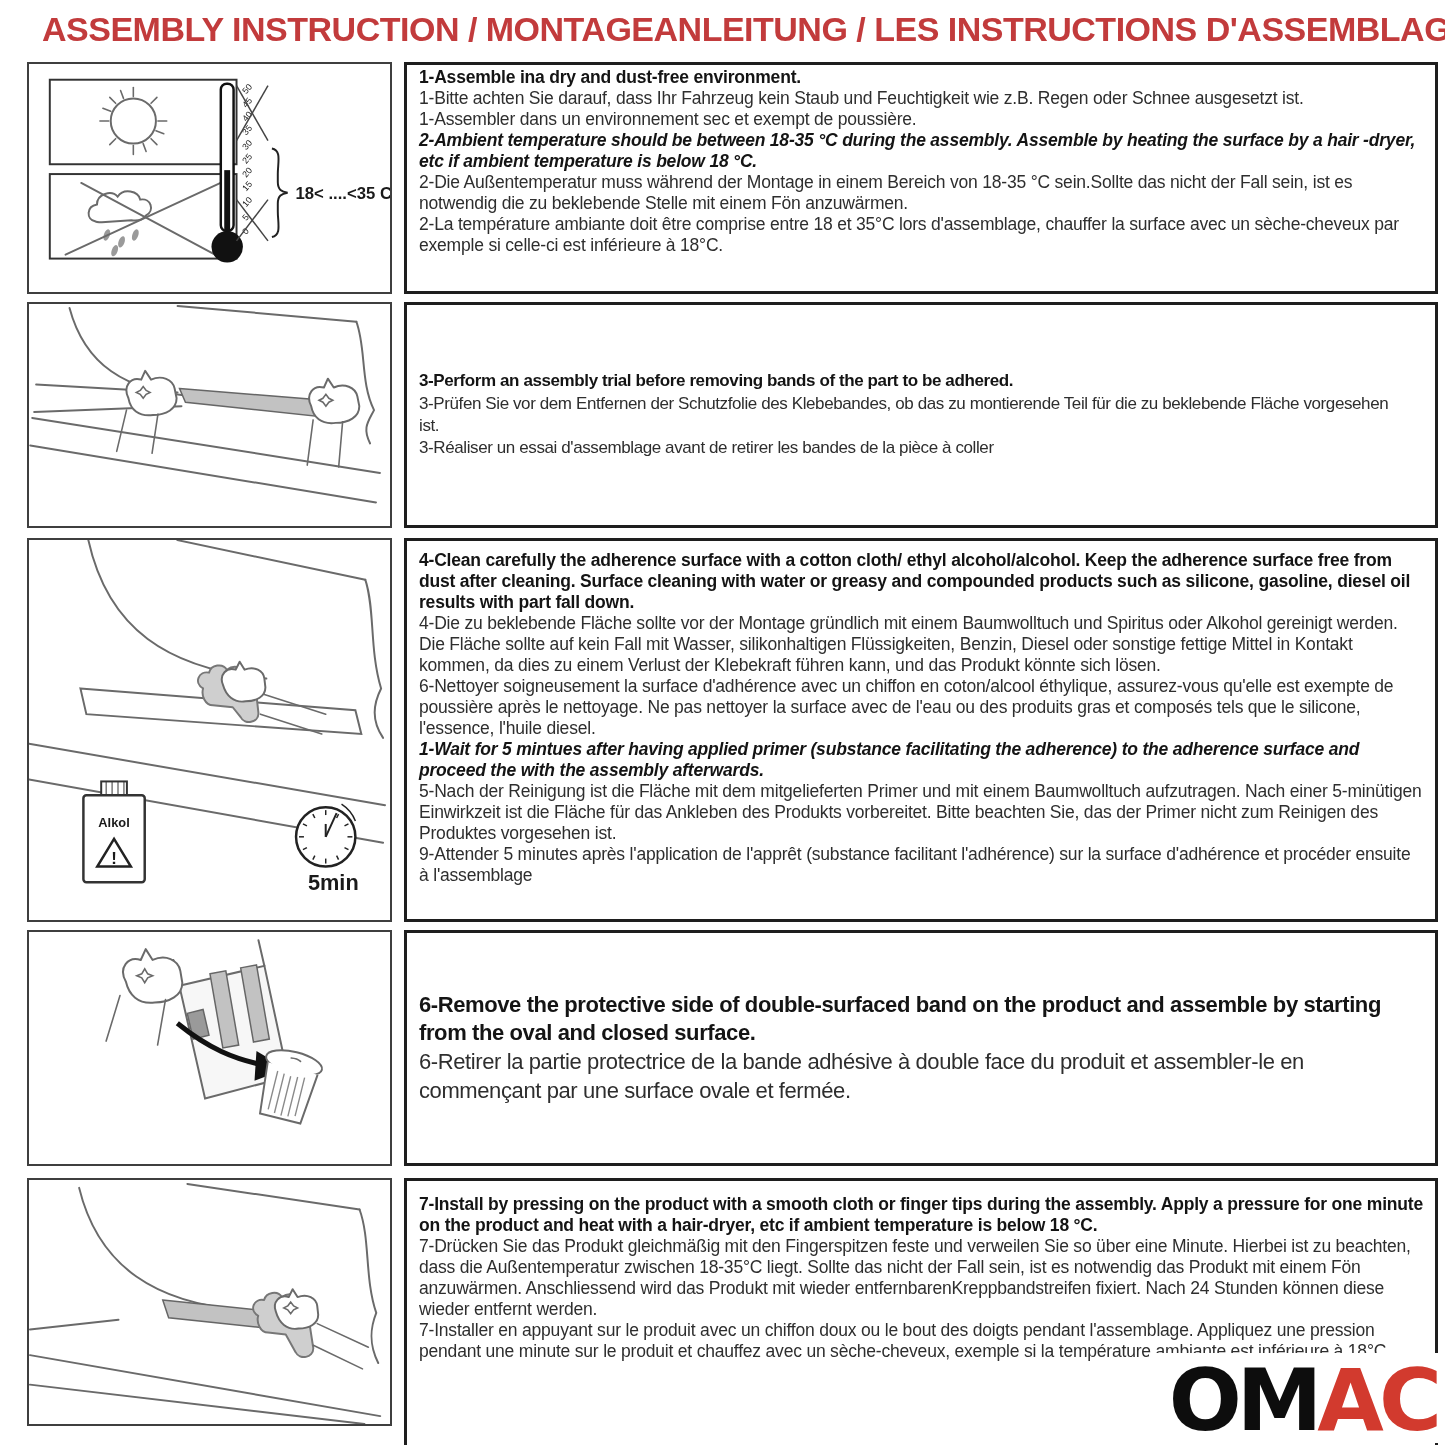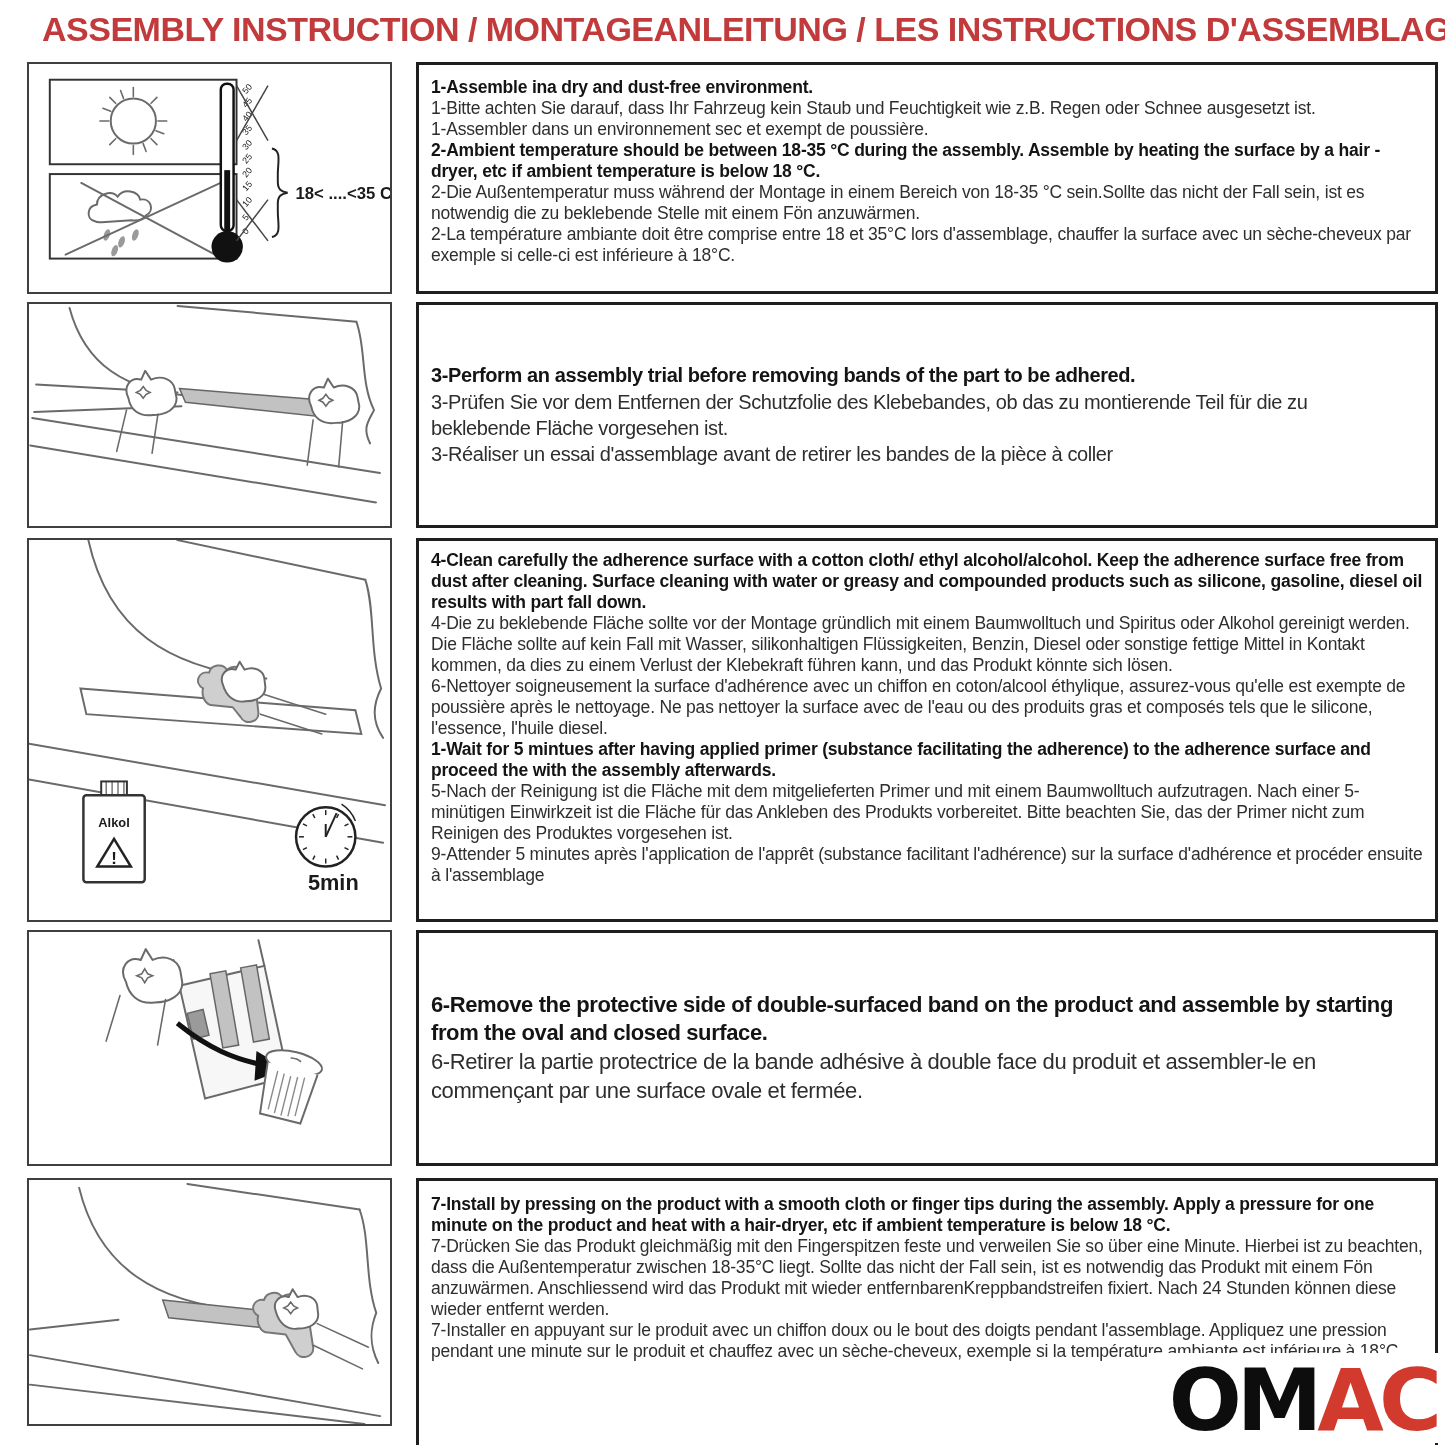--- a/index.html
+++ b/index.html
@@ -9,27 +9,27 @@
          color:#c23b3c;white-space:nowrap;}
   .row{display:flex;align-items:stretch;margin-top:8px;}
   .r1{margin-top:13px;height:232px;}
   .r2{height:226px;}
   .r3{margin-top:10px;height:384px;}
   .r4{height:236px;}
   .r5{margin-top:12px;height:248px;}
   .illus{flex:none;width:365px;margin-left:27px;border:2px solid #3f3f3f;background:#fff;
          box-sizing:border-box;overflow:hidden;}
   .illus svg{display:block;width:100%;height:100%;}
-  .textbox{flex:1;margin-left:24px;margin-right:7px;border:3px solid #1e1e1e;box-sizing:border-box;
-           padding:12px 12px;color:#2e2e2e;background:#fff;overflow:hidden;}
+  .textbox{flex:1;margin-left:12px;margin-right:7px;border:3px solid #1e1e1e;box-sizing:border-box;
+           padding:2px 12px;color:#2e2e2e;background:#fff;overflow:hidden;}
   .textbox p{margin:0;font-size:17.5px;line-height:1.2;letter-spacing:-0.2px;}
   .textbox p.b{font-weight:bold;color:#141414;}
-  .gap{margin-top:16px;}
+  .gap{margin-top:16px;font-style:italic;}
   .tb2,.tb4{display:flex;flex-direction:column;justify-content:center;}
-  .tb2 p{font-size:20px;line-height:1.32;letter-spacing:-0.4px;max-width:980px;}
+  .tb2 p{font-size:17px;line-height:1.32;letter-spacing:-0.4px;max-width:980px;}
   .tb4 p{font-size:22px;line-height:1.3;letter-spacing:-0.4px;max-width:990px;}
   .tb5{padding-top:13px;}
   .r5 .textbox{align-self:flex-start;height:271px;}
   .logo{position:absolute;right:6px;bottom:2px;background:#fff;padding:4px 2px 0 20px;
         font-family:"DejaVu Sans",sans-serif;font-weight:bold;font-size:86px;line-height:1;
         letter-spacing:-5px;white-space:nowrap;}
   .logo .om{color:#0d0d0d;}
   .logo .ac{color:#d23a2e;}
   svg .ln{fill:none;stroke:#6a6a6a;stroke-width:2;stroke-linecap:round;}
   svg .ln1{fill:none;stroke:#6a6a6a;stroke-width:1.6;stroke-linecap:round;}

